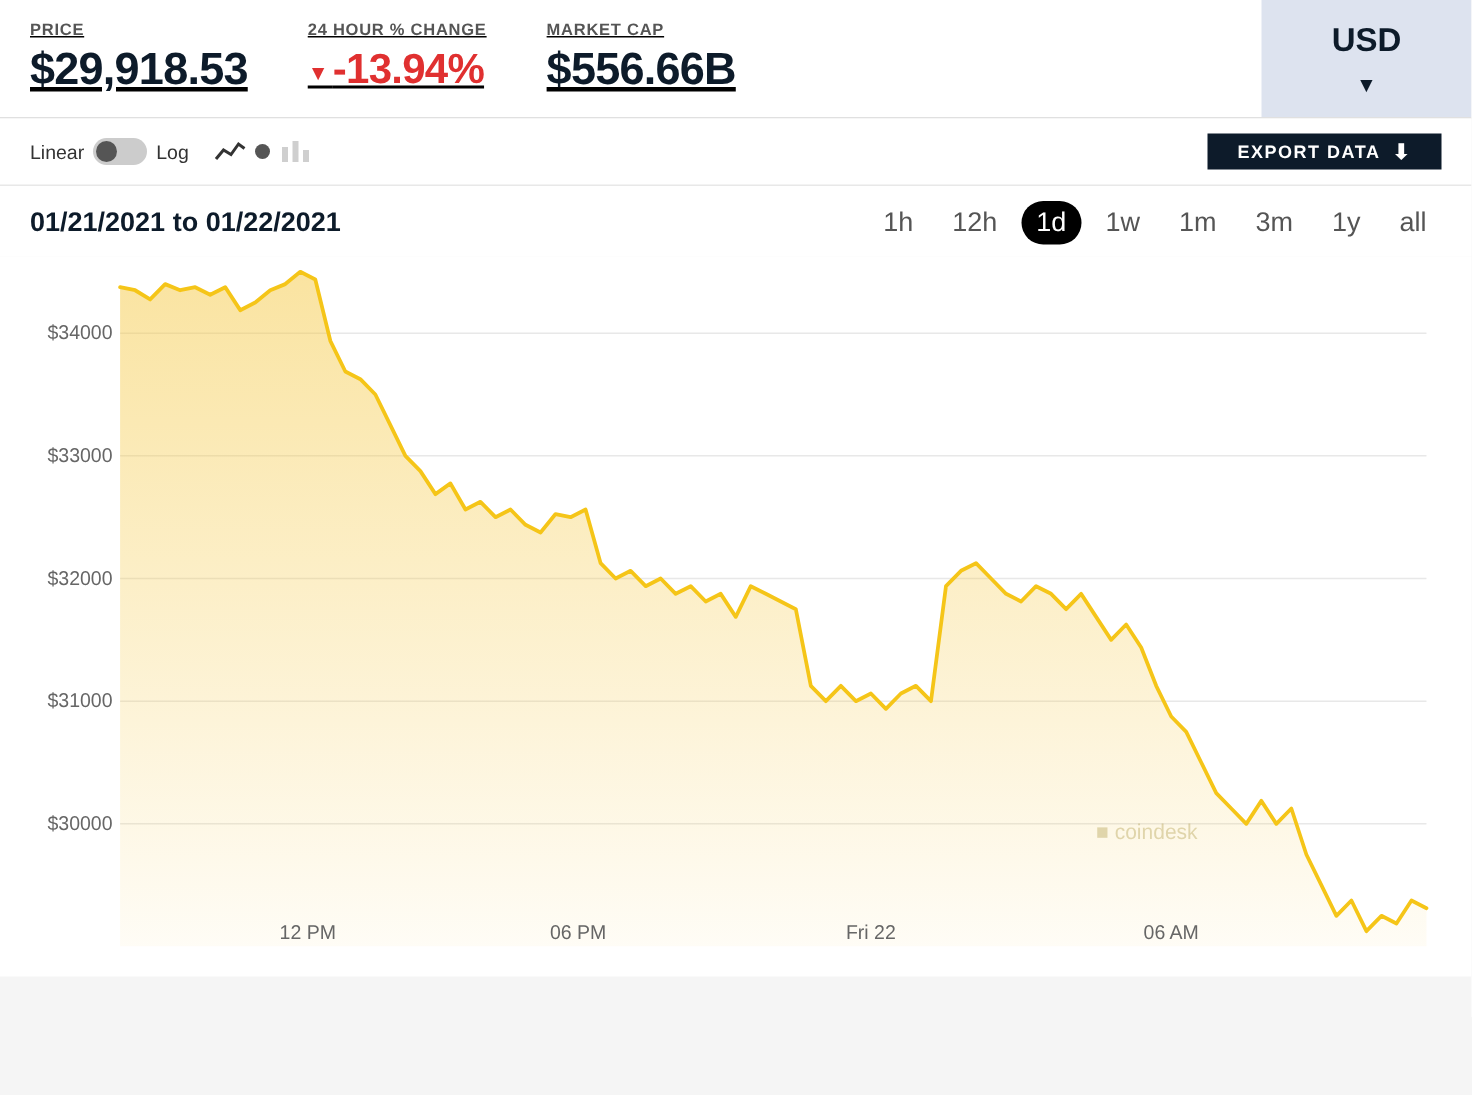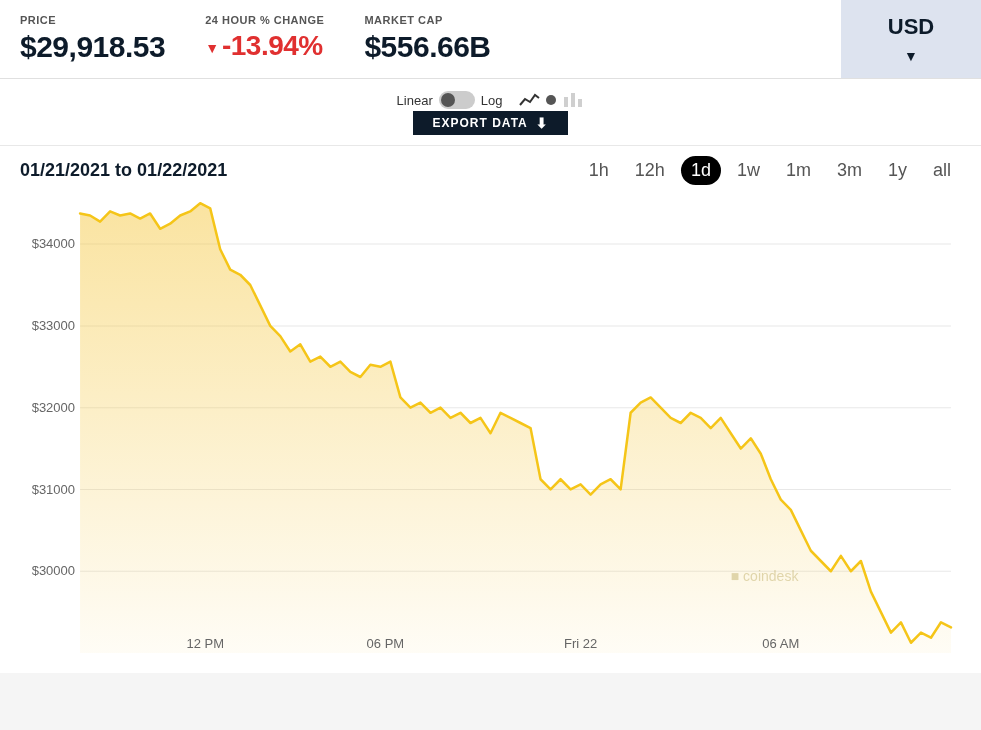--- a/index.html
+++ b/index.html
@@ -22,20 +22,21 @@
       display: flex;
       flex: 1;
       padding: 14px 20px;
       gap: 40px;
     }
 
     .stat-block {
       display: flex;
       flex-direction: column;
       gap: 4px;
+      text-decoration: underline;
     }
 
     .stat-label {
       font-size: 11px;
       font-weight: 600;
       color: #555;
       letter-spacing: 0.5px;
       text-transform: uppercase;
     }
 
@@ -76,21 +77,20 @@
       font-size: 14px;
     }
 
     .chart-controls {
       display: flex;
       align-items: center;
       justify-content: space-between;
       background: #fff;
       padding: 10px 20px;
       border-bottom: 1px solid #e8e8e8;
-      flex-direction: column;
     }
 
     .chart-controls-left {
       display: flex;
       align-items: center;
       gap: 16px;
     }
 
     .scale-toggle {
       display: flex;

